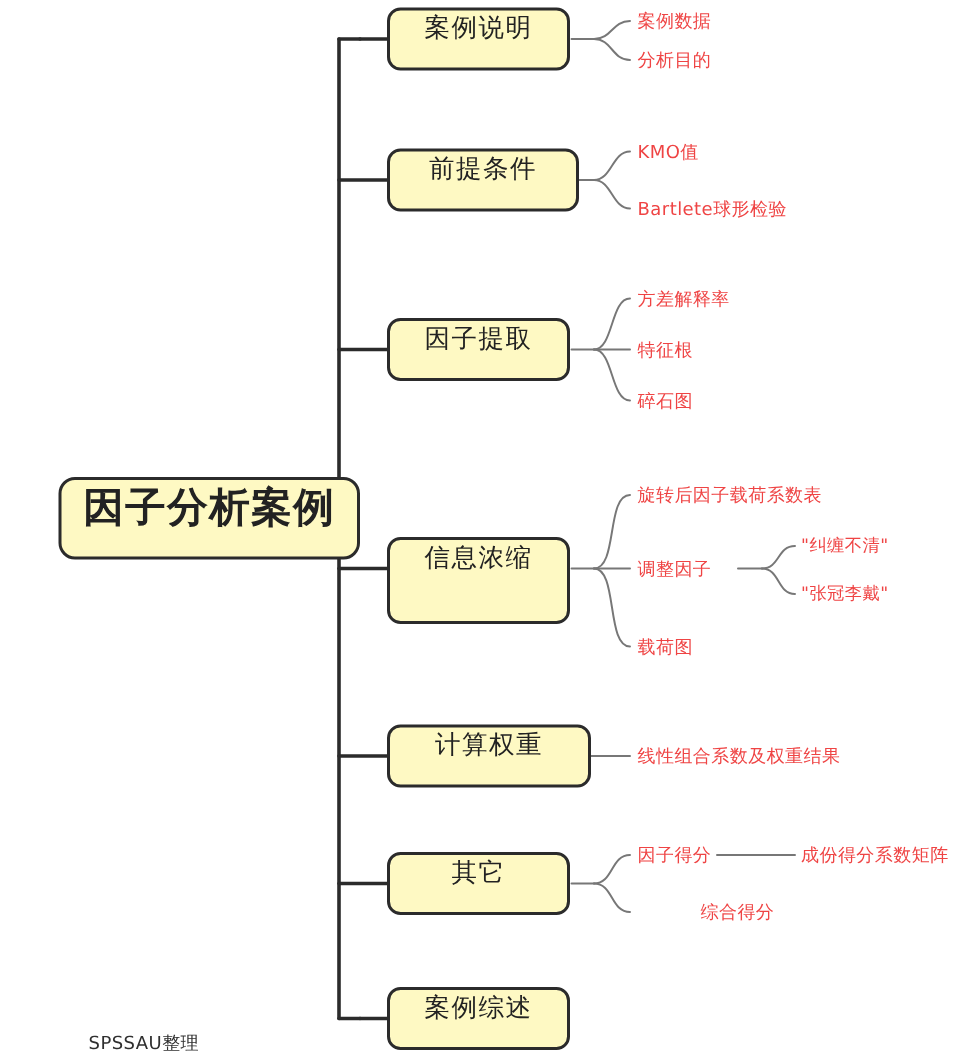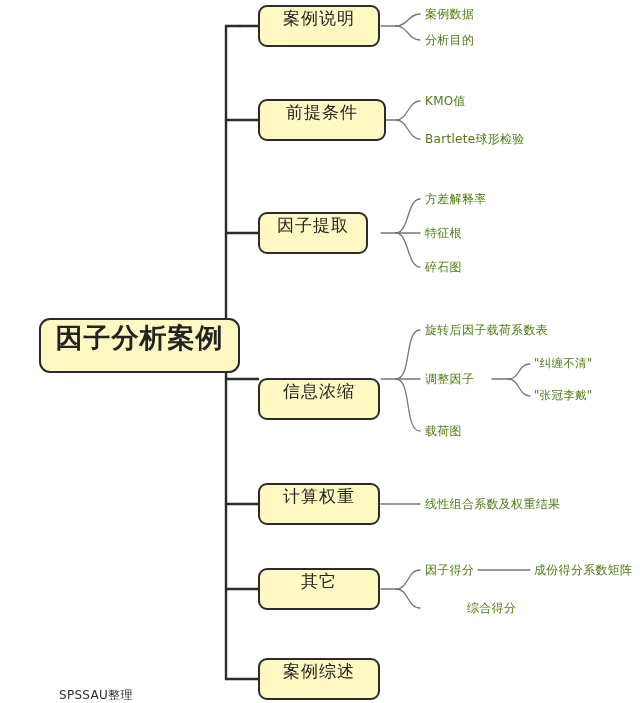--- a/index.html
+++ b/index.html
@@ -44,21 +44,21 @@
     margin-left: 25px;
   }
   .node-branch {
     font-size: 17px;
     font-weight: normal;
     letter-spacing: 1px;
   }
   .leaf-label {
     position: absolute;
     font-size: 12px;
-    color: #4d7c0f;
+    color: #ef4444;
     white-space: nowrap;
     line-height: 1;
     letter-spacing: 0.3px;
     z-index: 3;
   }
   .leaf-sub {
     font-size: 11.5px;
   }
   .footer-note {
     position: absolute;
@@ -132,29 +132,29 @@
   </div>
 
   <div class="node-box node-branch" style="left:258px; top:5px; width:122px; height:42px;">
     <span>案例说明</span>
   </div>
 
   <div class="node-box node-branch" style="left:258px; top:99px; width:128px; height:42px;">
     <span>前提条件</span>
   </div>
 
-  <div class="node-box node-branch" style="left:258px; top:212px; width:110px; height:42px;">
+  <div class="node-box node-branch" style="left:258px; top:212px; width:122px; height:42px;">
     <span>因子提取</span>
   </div>
 
-  <div class="node-box node-branch" style="left:258px; top:358px; width:122px; height:42px;margin-top:20px;">
+  <div class="node-box node-branch" style="left:258px; top:358px; width:122px; height:58px;">
     <span>信息浓缩</span>
   </div>
 
-  <div class="node-box node-branch" style="left:258px; top:483px; width:122px; height:42px;">
+  <div class="node-box node-branch" style="left:258px; top:483px; width:136px; height:42px;">
     <span>计算权重</span>
   </div>
 
   <div class="node-box node-branch" style="left:258px; top:568px; width:122px; height:42px;">
     <span>其它</span>
   </div>
 
   <div class="node-box node-branch" style="left:258px; top:658px; width:122px; height:42px;">
     <span>案例综述</span>
   </div>

